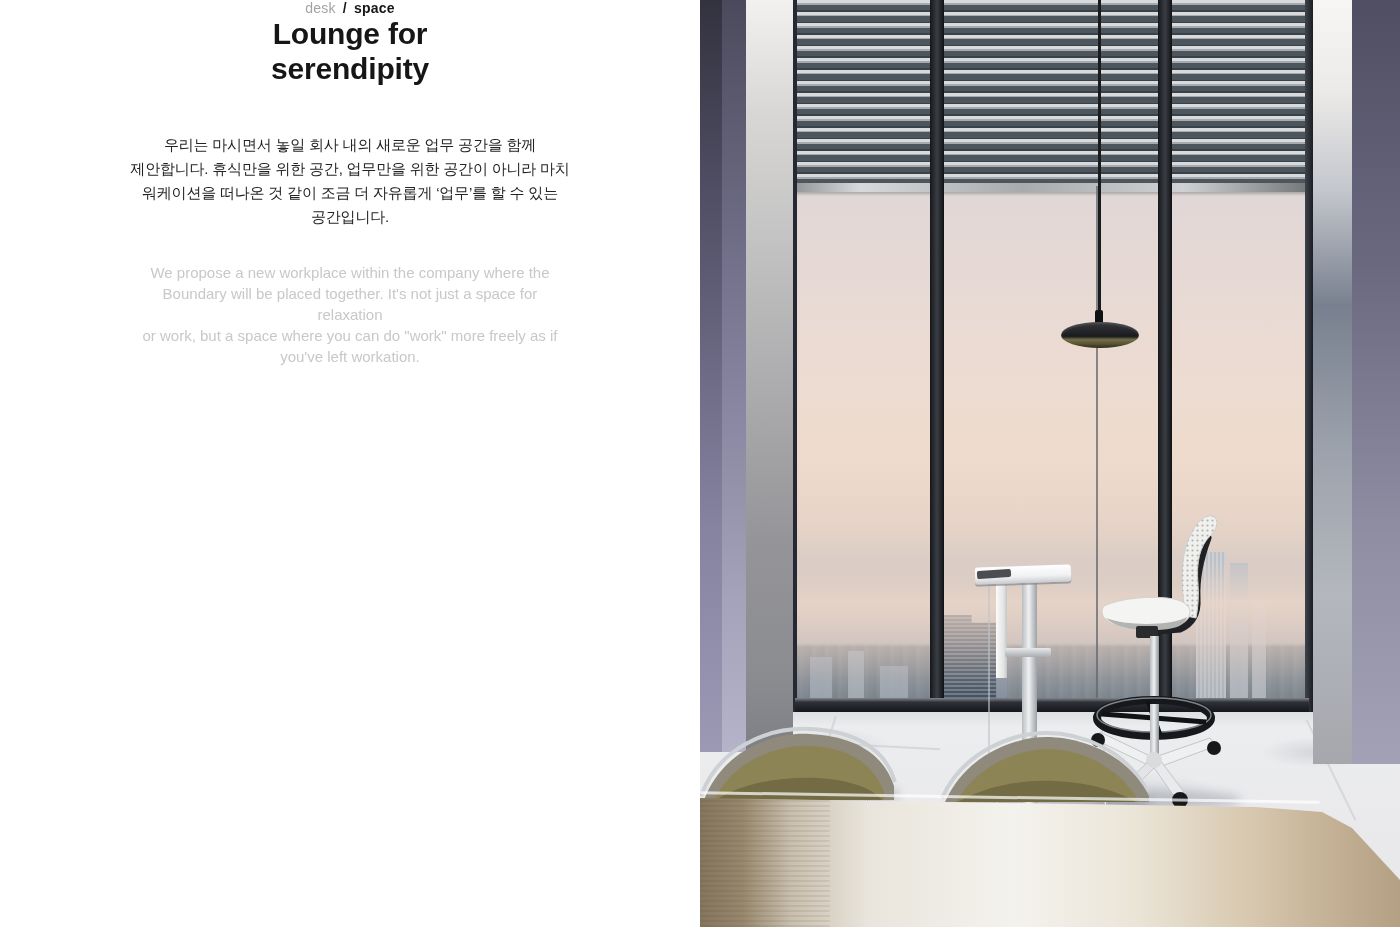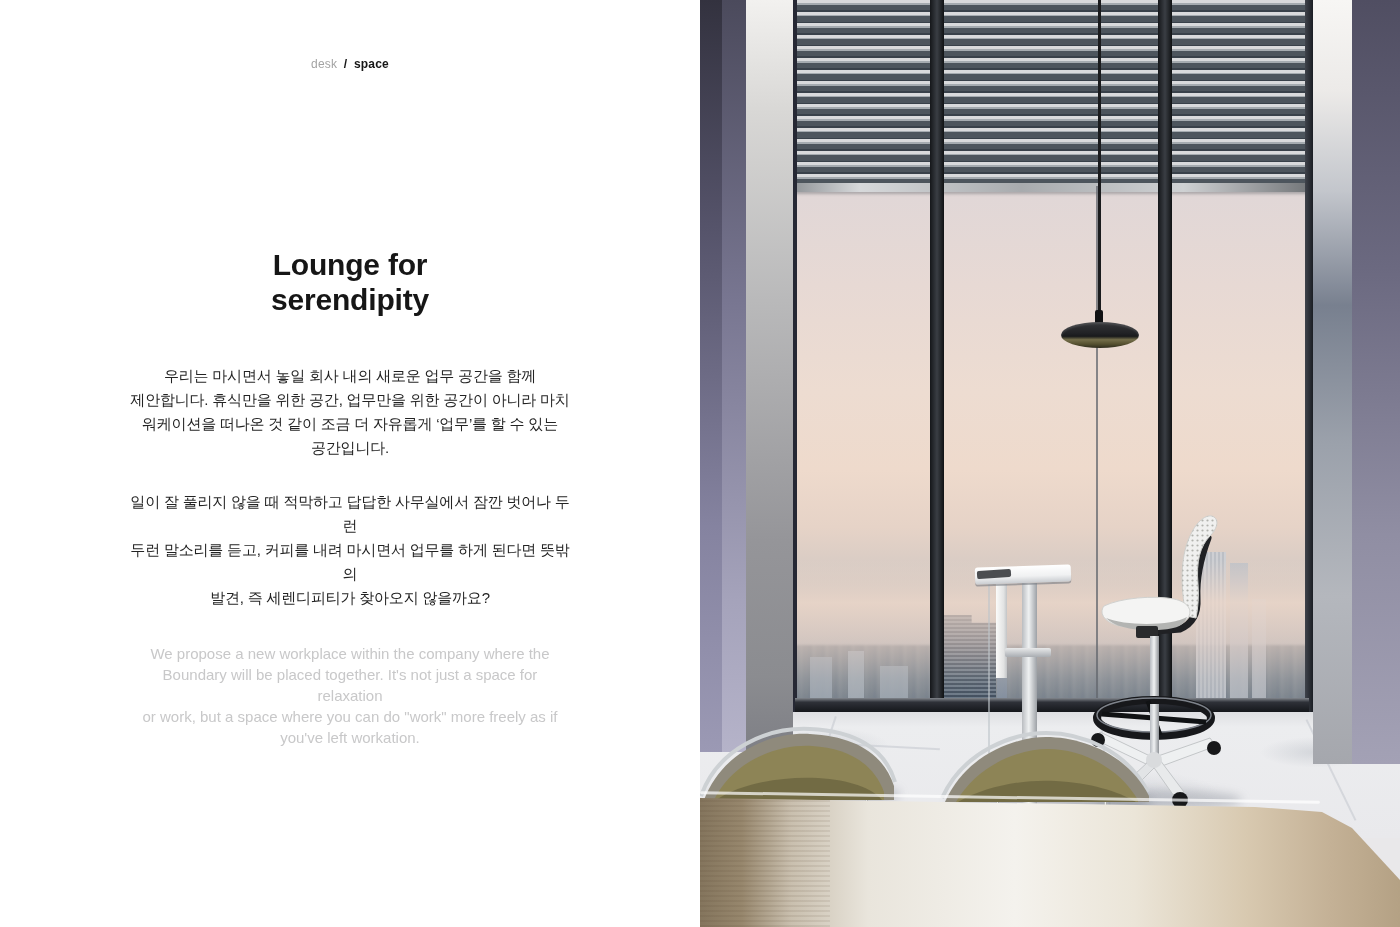--- a/index.html
+++ b/index.html
@@ -3,25 +3,25 @@
 <meta charset="utf-8">
 <style>
   * { margin:0; padding:0; box-sizing:border-box; }
   html,body { width:1400px; height:927px; overflow:hidden; background:#ffffff;
     font-family:"Liberation Sans","DejaVu Sans",sans-serif; }
   .stage { position:relative; width:1400px; height:927px; display:flex; }
 
   
   .text-panel { position:relative; width:700px; height:927px; background:#ffffff; }
   .text-col { position:absolute; left:130px; top:0; width:440px; text-align:center; }
-  .breadcrumb { margin-top:57px; font-size:12px; letter-spacing:.2px; }
+  .breadcrumb { font-size:14px; letter-spacing:.2px; }
   .crumb-parent { color:#a3a3a3; }
   .crumb-sep { color:#161616; font-weight:700; margin:0 3px; }
   .crumb-current { color:#161616; font-weight:600; }
-  .title { margin-top:176px; font-size:30px; line-height:35px; font-weight:700;
+  .title { font-size:30px; line-height:35px; font-weight:700;
     color:#161616; letter-spacing:-.2px; white-space:pre-line; }
   .para { white-space:pre-line; }
   .para-ko { margin-top:47px; font-size:15px; line-height:24px; color:#232323; letter-spacing:-.2px; }
   .para-ko2 { margin-top:30px; }
   .para-en { margin-top:33px; font-size:15px; line-height:21px; color:#c8c8c9; }
 
   
   .render { position:relative; width:700px; height:927px; overflow:hidden; background:#e9e8ea; }
   .render * { position:absolute; }
 
@@ -139,23 +139,20 @@
         <span class="crumb-parent">desk</span>
         <span class="crumb-sep">/</span>
         <span class="crumb-current">space</span>
       </div>
       <h1 class="title">Lounge for
 serendipity</h1>
       <p class="para para-ko">우리는 마시면서 놓일 회사 내의 새로운 업무 공간을 함께
 제안합니다. 휴식만을 위한 공간, 업무만을 위한 공간이 아니라 마치
 워케이션을 떠나온 것 같이 조금 더 자유롭게 ‘업무’를 할 수 있는
 공간입니다.</p>
-      <p class="para para-ko para-ko2">일이 잘 풀리지 않을 때 적막하고 답답한 사무실에서 잠깐 벗어나 두런
-두런 말소리를 듣고, 커피를 내려 마시면서 업무를 하게 된다면 뜻밖의
-발견, 즉 세렌디피티가 찾아오지 않을까요?</p>
       <p class="para para-en">We propose a new workplace within the company where the
 Boundary will be placed together. It's not just a space for relaxation
 or work, but a space where you can do "work" more freely as if
 you've left workation.</p>
     </div>
   </section>
 
   <section class="render">
     <div class="sky"></div>
     <div class="far-city"></div>

